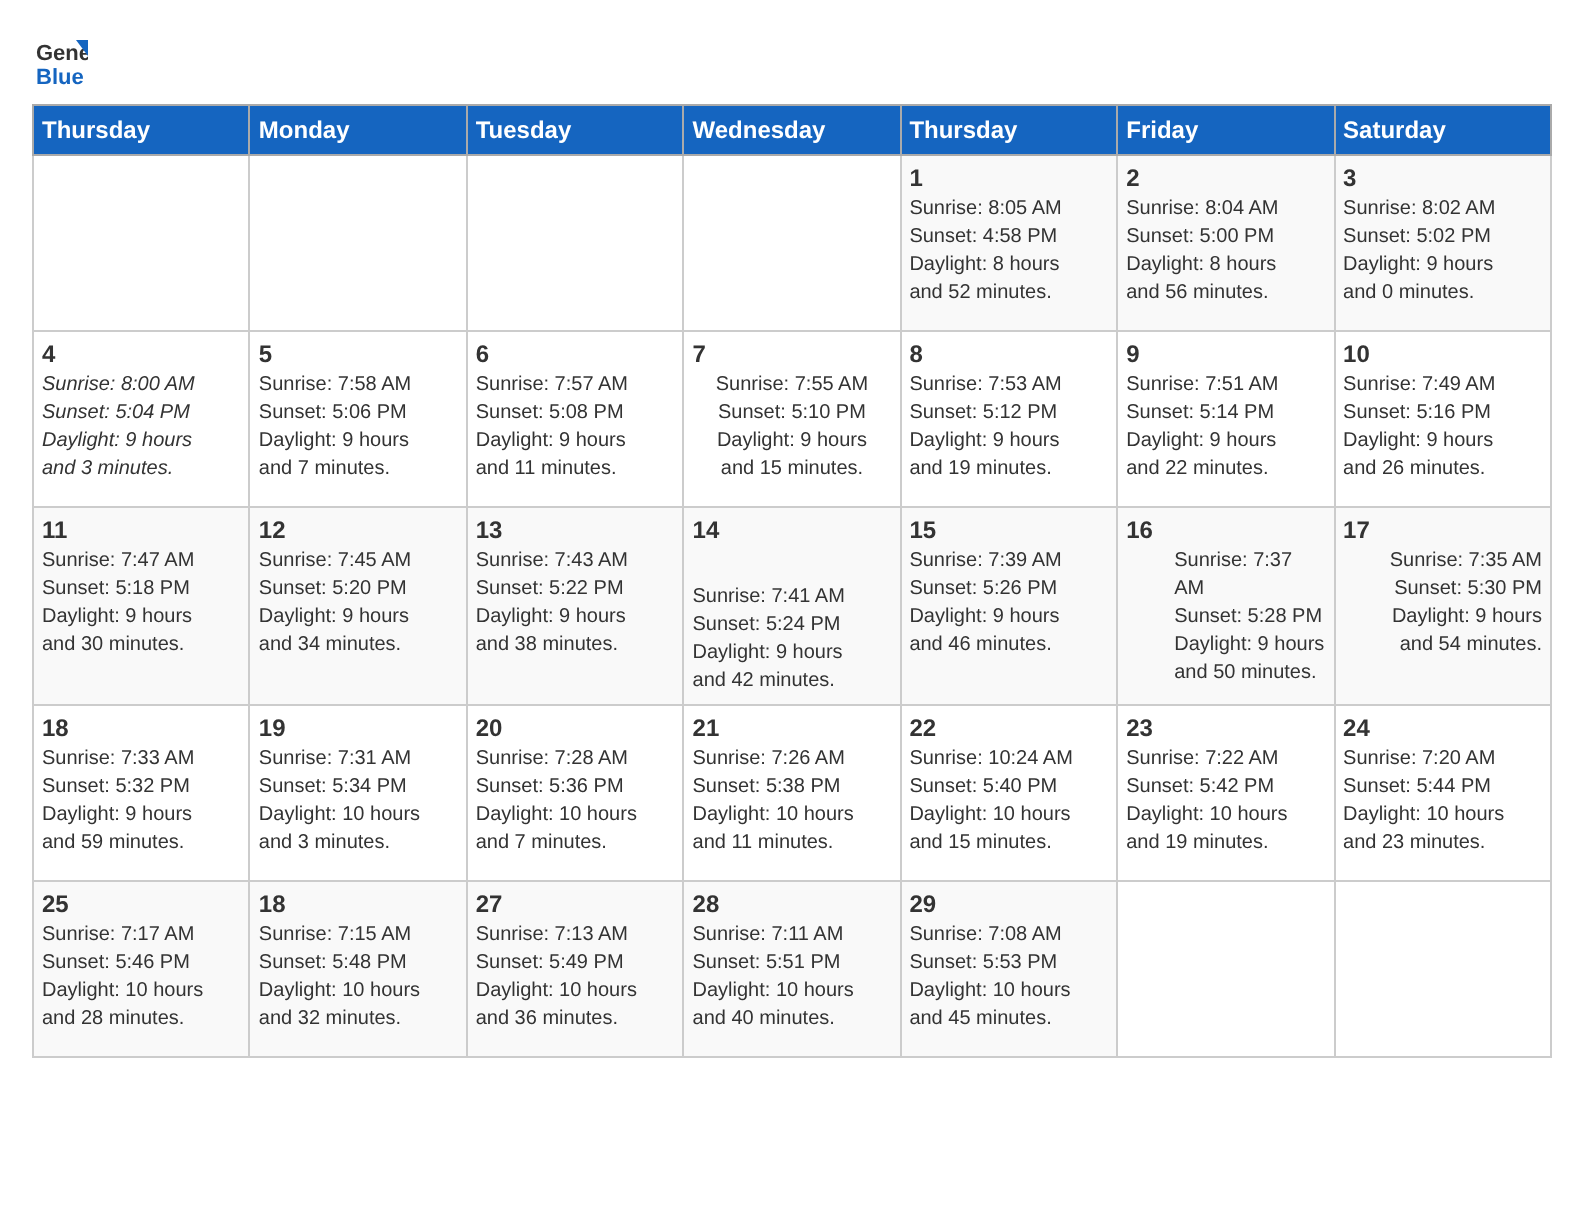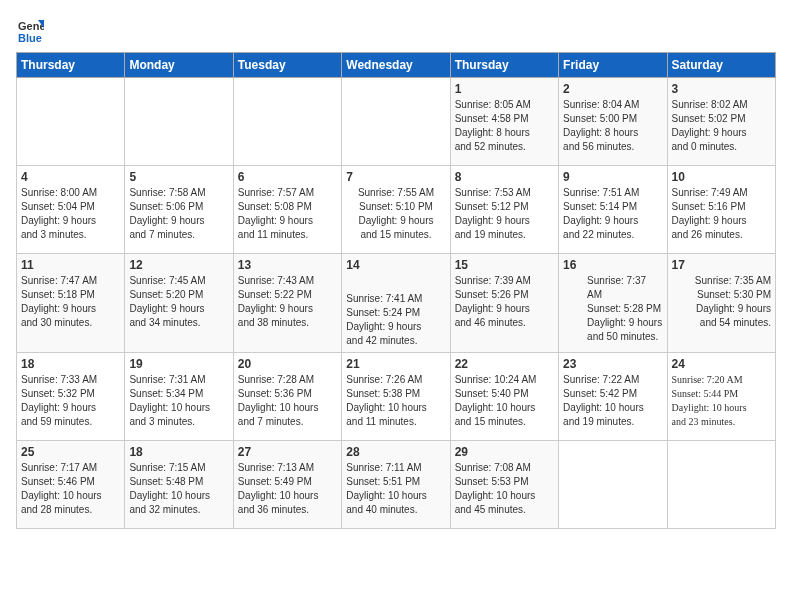--- a/index.html
+++ b/index.html
@@ -131,21 +131,21 @@
           <span class="day-num">3</span>
           <div class="day-info" style="white-space: pre-line;">Sunrise: 8:02 AM
 Sunset: 5:02 PM
 Daylight: 9 hours
 and 0 minutes.</div>
         </td>
       </tr>
       <tr>
         <td>
           <span class="day-num">4</span>
-          <div class="day-info" style="white-space: pre-line;">Sunrise: 8:00 AM
+          <div class="day-info" style="white-space: pre-line; font-style: italic;">Sunrise: 8:00 AM
 Sunset: 5:04 PM
 Daylight: 9 hours
 and 3 minutes.</div>
         </td>
         <td>
           <span class="day-num">5</span>
           <div class="day-info" style="white-space: pre-line;">Sunrise: 7:58 AM
 Sunset: 5:06 PM
 Daylight: 9 hours
 and 7 minutes.</div>
@@ -275,21 +275,21 @@
         </td>
         <td>
           <span class="day-num">23</span>
           <div class="day-info" style="white-space: pre-line;">Sunrise: 7:22 AM
 Sunset: 5:42 PM
 Daylight: 10 hours
 and 19 minutes.</div>
         </td>
         <td>
           <span class="day-num">24</span>
-          <div class="day-info" style="white-space: pre-line; font-family: Liberation Serif, serif;">Sunrise: 7:20 AM
+          <div class="day-info" style="white-space: pre-line;">Sunrise: 7:20 AM
 Sunset: 5:44 PM
 Daylight: 10 hours
 and 23 minutes.</div>
         </td>
       </tr>
       <tr>
         <td>
           <span class="day-num">25</span>
           <div class="day-info" style="white-space: pre-line;">Sunrise: 7:17 AM
 Sunset: 5:46 PM

